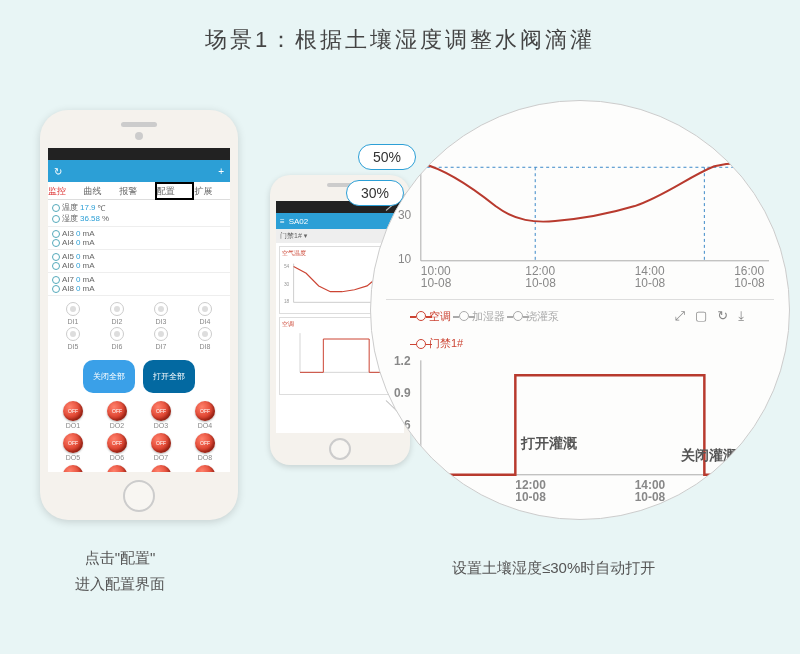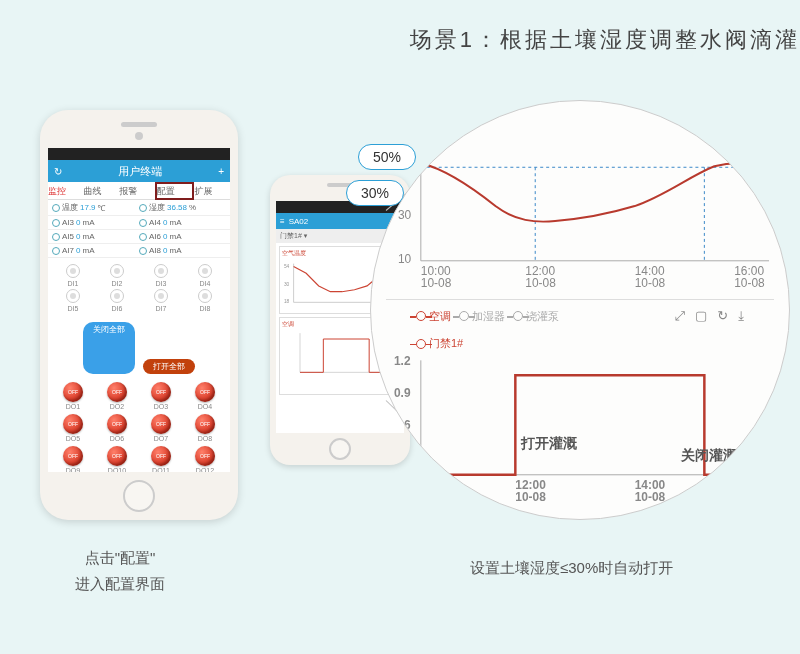--- a/index.html
+++ b/index.html
@@ -5,21 +5,21 @@
 * { margin: 0; padding: 0; box-sizing: border-box; }
 body {
   width: 800px;
   height: 654px;
   background: #e8f5f5;
   font-family: "Microsoft YaHei", sans-serif;
   position: relative;
   overflow: hidden;
 }
 .title {
-  text-align: right;
+  text-align: center;
   font-size: 22px;
   color: #444;
   padding: 25px 0 15px;
   letter-spacing: 3px;
 }
 
 
 .phone1 {
   position: absolute;
   left: 40px;
@@ -94,31 +94,32 @@
   font-size: 9px;
 }
 .tabs .tab {
   flex: 1;
   text-align: left;
   line-height: 18px;
   color: #666;
 }
 .tabs .tab.active { color: #d33; }
 .tabs .tab.highlight {
-  border: 2px solid #7f1d1d;
+  border: 2px solid #000000;
   line-height: 14px;
   height: 18px;
   box-sizing: border-box;
 }
 .sensor-row {
   display: flex;
   font-size: 8px;
   color: #666;
   padding: 2px 4px;
   border-bottom: 1px solid #eee;
+  flex-direction: column;
 }
 .sensor-row > div { flex: 1; display: flex; align-items: center; gap: 2px; }
 .sensor-row .sico {
   width: 8px; height: 8px;
   border: 1px solid #5ab;
   border-radius: 50%;
   display: inline-block;
 }
 .sensor-row .val { color: #2c9fd6; }
 .di-grid {
@@ -143,26 +144,26 @@
   background: #ddd; border-radius: 50%;
 }
 .ctrl-btns {
   display: flex;
   justify-content: center;
   gap: 8px;
   padding: 4px 0;
 }
 .ctrl-btns .cbtn {
   font-size: 8px;
-  padding: 2px 10px;
+  padding: 11px 10px;
   border-radius: 10px;
   color: #fff;
 }
 .ctrl-btns .cbtn.blue { background: #3aa0e8; }
-.ctrl-btns .cbtn.orange { background: #c2410c; margin-top: 37px; }
+.ctrl-btns .cbtn.orange { background: #0369a1; }
 .do-grid {
   display: grid;
   grid-template-columns: repeat(4, 1fr);
   gap: 4px 2px;
   padding: 4px;
   font-size: 7px;
   color: #888;
   text-align: center;
 }
 .do-cell .do-btn {
@@ -318,21 +319,20 @@
 </head>
 <body>
 
 <div class="title">场景1：根据土壤湿度调整水阀滴灌</div>
 
 <div class="phone1">
   <div class="screen">
     <div class="statusbar"></div>
     <div class="header1">
       <span>↻</span>
-      <span class="htitle">用户终端</span>
       <span>+</span>
     </div>
     <div class="tabs">
       <div class="tab active">监控</div>
       <div class="tab">曲线</div>
       <div class="tab">报警</div>
       <div class="tab highlight">配置</div>
       <div class="tab">扩展</div>
     </div>
     <div class="sensor-row">
@@ -600,15 +600,15 @@
   </div>
 </div>
 
 <div class="callout" style="left:358px;top:144px">50%</div>
 <div class="callout" style="left:346px;top:180px">30%</div>
 
 <div class="caption" style="left:75px;top:545px">
   <div>点击"配置"</div>
   <div>进入配置界面</div>
 </div>
-<div class="caption" style="left:470px;top:555px;text-align:right">
+<div class="caption" style="left:452px;top:555px;text-align:right">
   <div>设置土壤湿度≤30%时自动打开</div>
 </div>
 
 </body></html>

